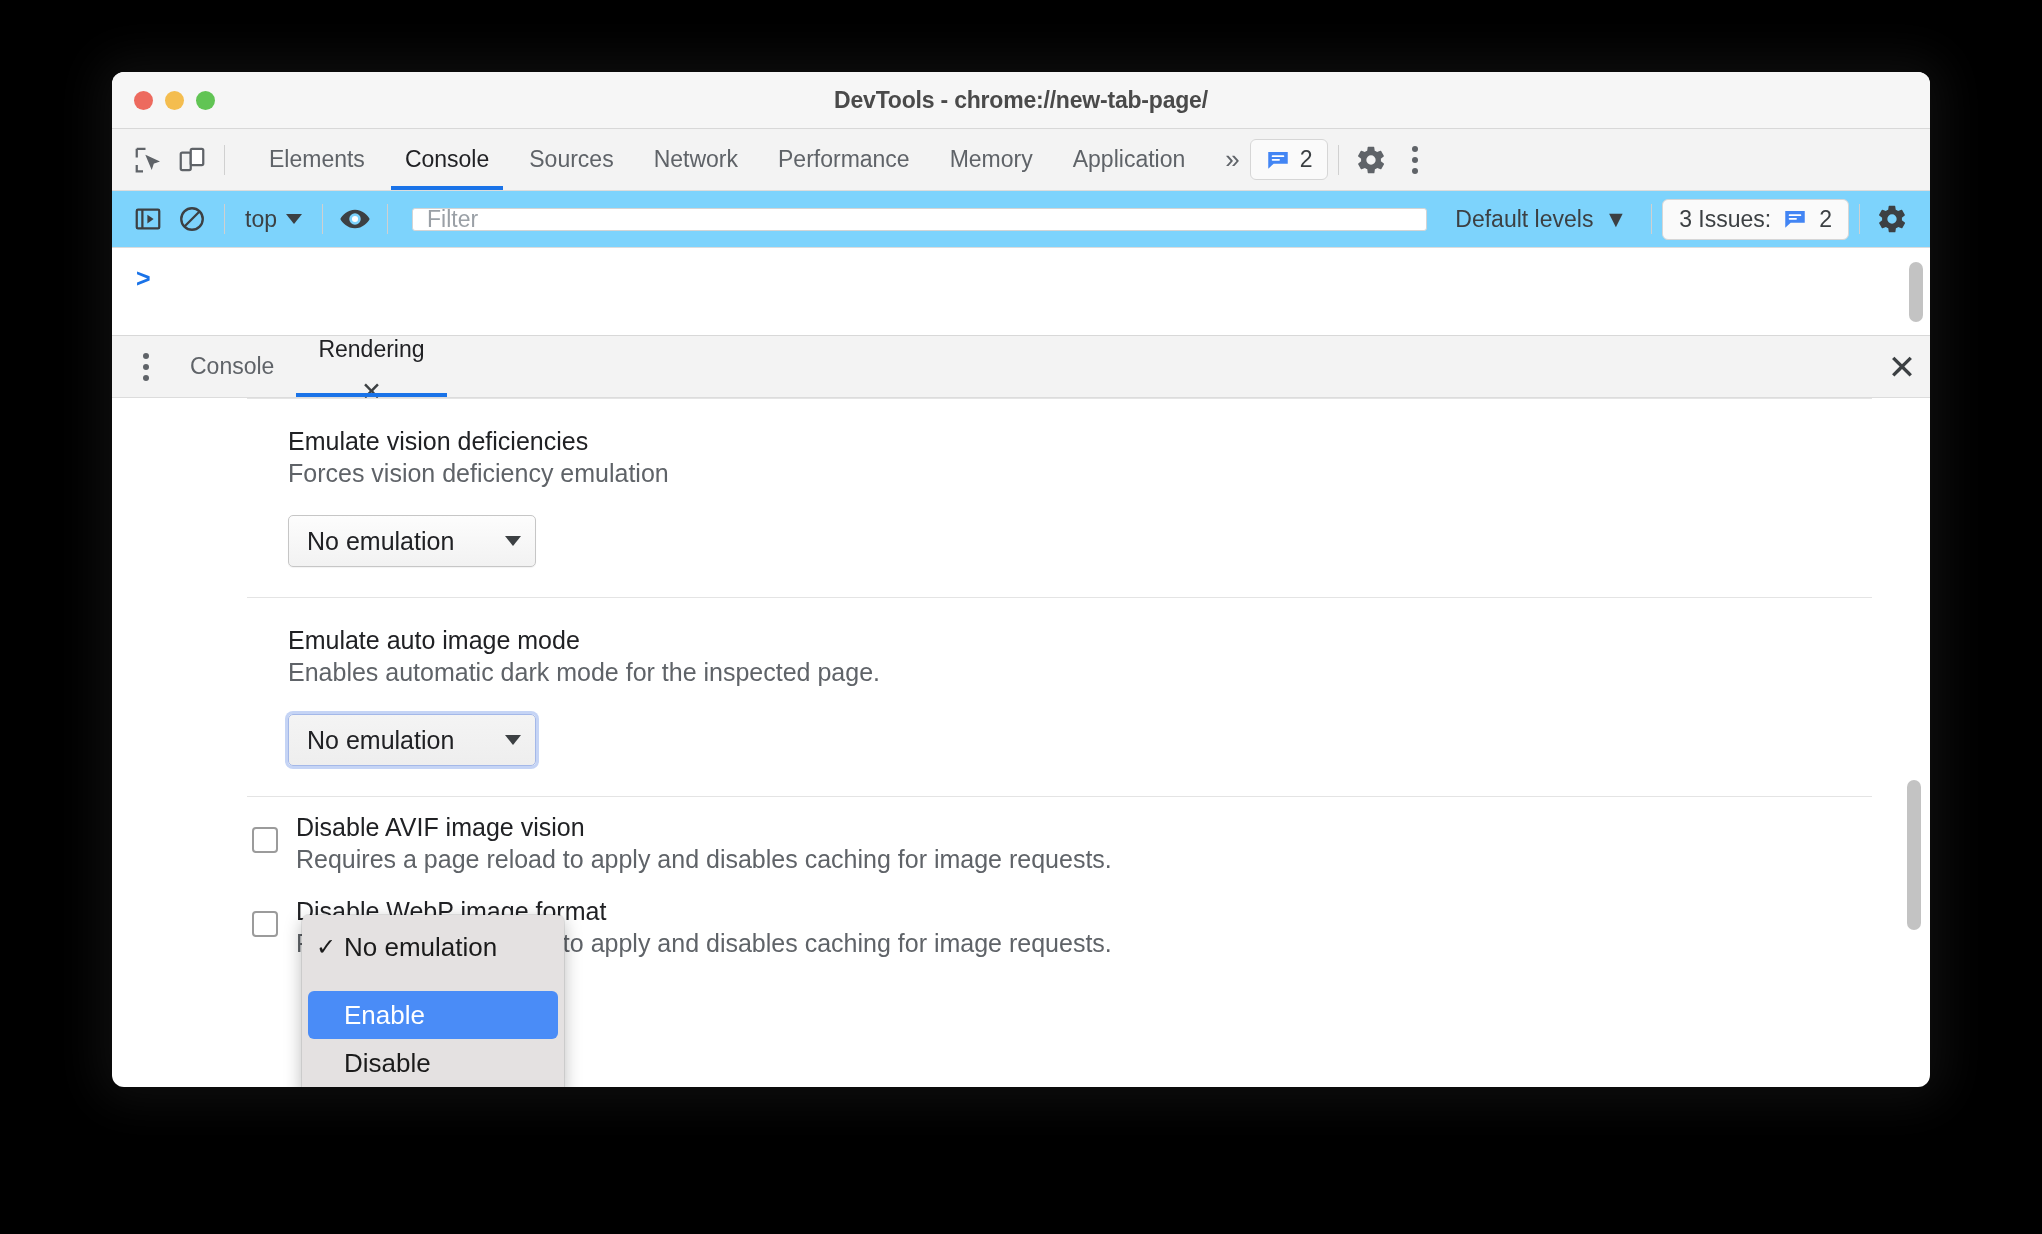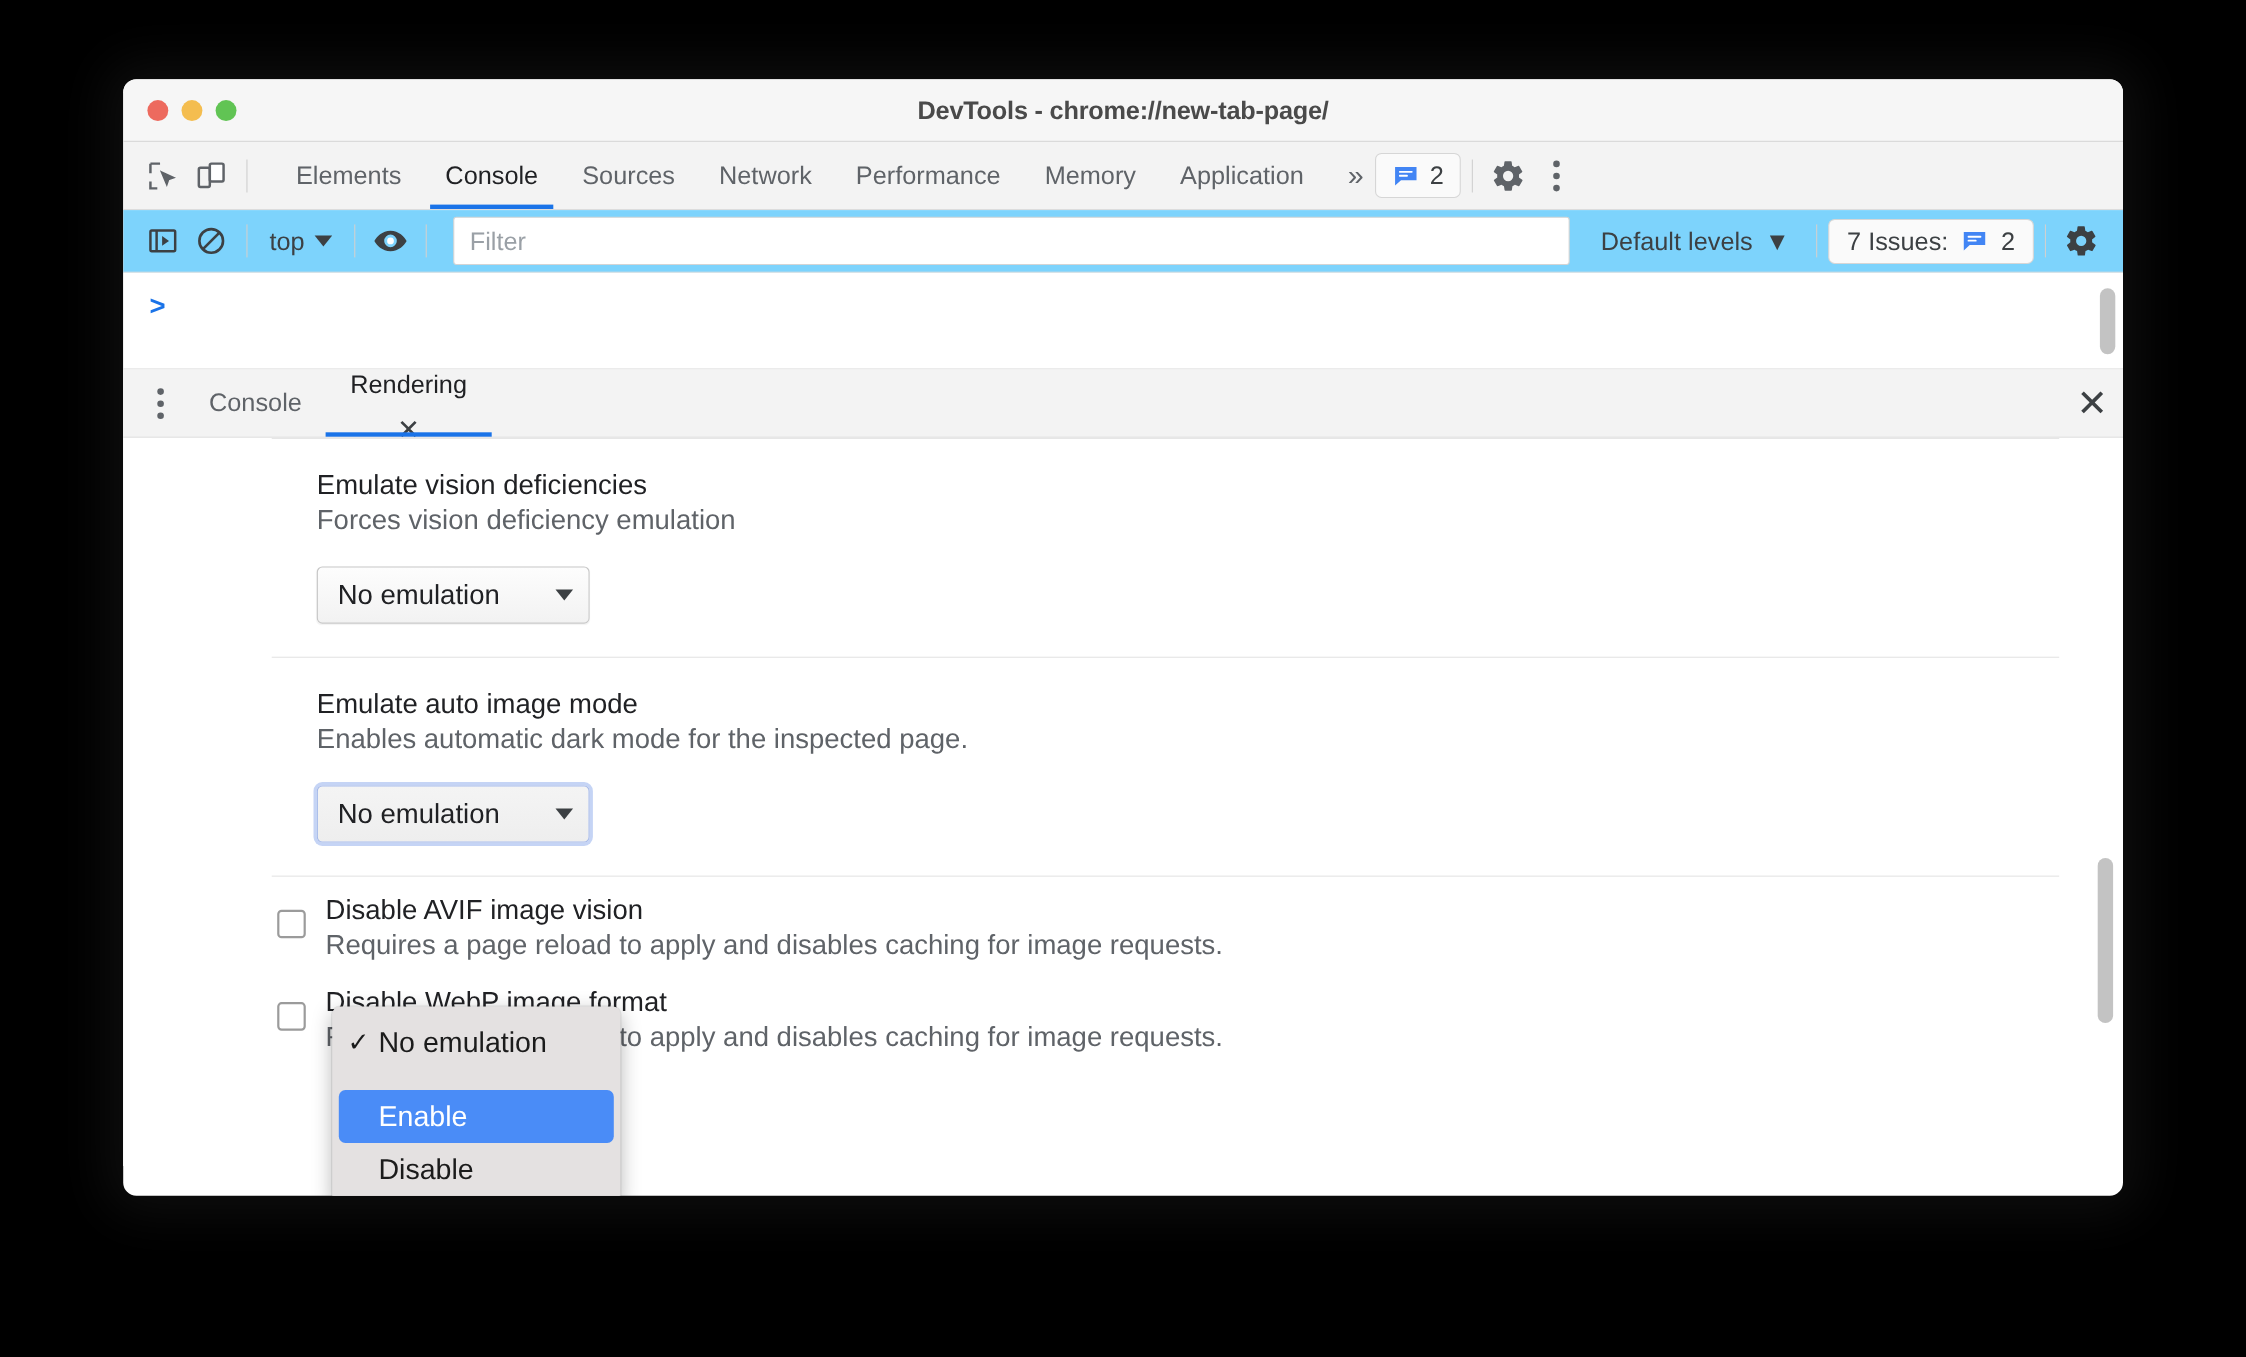--- a/index.html
+++ b/index.html
@@ -97,21 +97,21 @@
     gap: 0;
   }
   .ctx-select {
     display: flex; align-items: center; gap: 9px;
     font-size: 23px; color: #3c4043; padding: 0 10px;
   }
   .caret { width: 0; height: 0; border-left: 8px solid transparent;
            border-right: 8px solid transparent; border-top: 10px solid #3c4043; }
   .filter-box {
     flex: 1 1 auto;
-    height: 44px;
+    height: 23px;
     background: #ffffff;
     border: 1px solid #d4d4d4;
     border-radius: 3px;
     margin: 0 14px;
     display: flex; align-items: center;
     padding: 5px 14px;
   }
   .filter-box .ph { font-size: 23px; color: #9aa0a6; }
   .levels { display: flex; align-items: center; gap: 11px; font-size: 23px;
             color: #3c4043; padding: 0 14px; white-space: nowrap; }
@@ -335,21 +335,21 @@
       <div class="vsep"></div>
       <div class="filter-box">
         <span class="ph">Filter</span>
       </div>
       <div class="levels">
         <span>Default levels</span>
         <span>▼</span>
       </div>
       <div class="vsep"></div>
       <div class="issues-pill2">
-        <span>7 Issues:</span>
+        <span>3 Issues:</span>
         <svg width="26" height="26" viewBox="0 0 24 24">
           <path d="M3 4.5h18v11H8l-5 4.5v-15.5z" fill="#4285f4"></path>
           <path d="M7 8.5h10M7 11.8h6" stroke="#fff" stroke-width="1.6" stroke-linecap="round"></path>
         </svg>
         <span>2</span>
       </div>
       <div class="vsep"></div>
       <div class="tb-icon">
         <svg width="32" height="32" viewBox="0 0 24 24" fill="#3c4043">
           <path d="M19.4 13c.04-.32.06-.66.06-1s-.02-.68-.07-1l2.11-1.63a.5.5 0 00.12-.64l-2-3.46a.5.5 0 00-.6-.22l-2.49 1a7.3 7.3 0 00-1.73-1l-.38-2.65A.5.5 0 0014 2h-4a.5.5 0 00-.5.42l-.37 2.65c-.63.26-1.2.6-1.73 1l-2.5-1a.5.5 0 00-.6.22l-2 3.46c-.1.17-.06.4.13.64L4.6 11a7.9 7.9 0 000 2l-2.1 1.63a.5.5 0 00-.13.64l2 3.46c.12.22.37.3.6.22l2.5-1c.52.4 1.1.74 1.72 1l.38 2.65c.03.24.24.42.5.42h4c.25 0 .46-.18.5-.42l.37-2.65c.63-.26 1.2-.6 1.73-1l2.5 1c.22.08.47 0 .6-.22l2-3.46a.5.5 0 00-.13-.64L19.4 13zM12 15.5A3.5 3.5 0 1115.5 12 3.5 3.5 0 0112 15.5z"></path>

